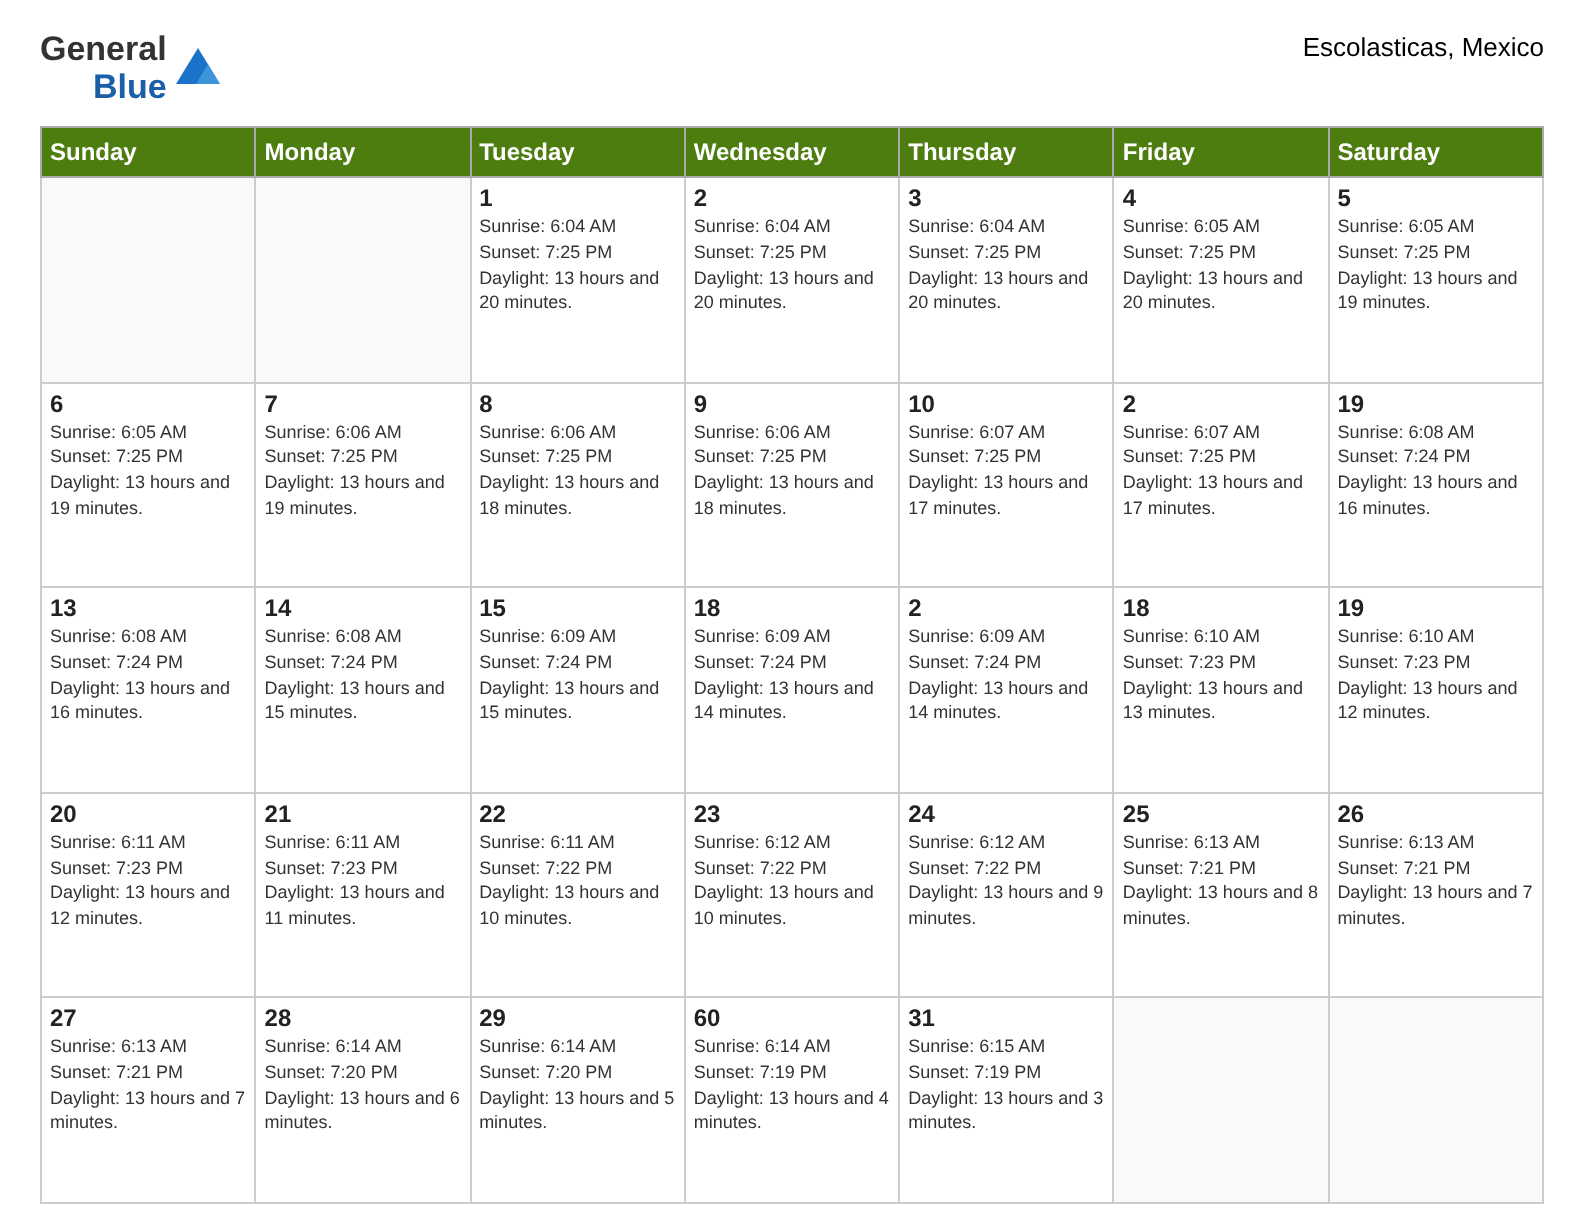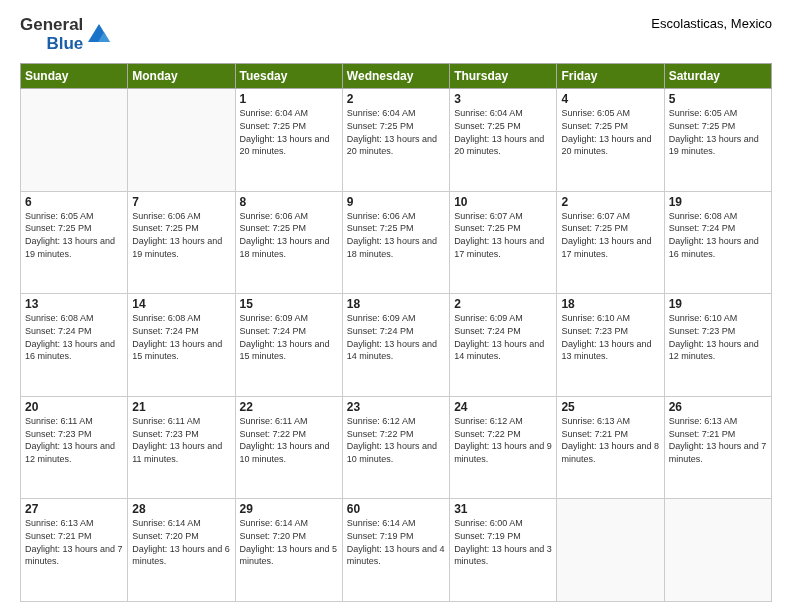--- a/index.html
+++ b/index.html
@@ -290,21 +290,21 @@
 Daylight: 13 hours and 5 minutes.</div>
           </td>
           <td>
             <span class="day-num">60</span>
             <div class="day-info" style="white-space: pre-line;">Sunrise: 6:14 AM
 Sunset: 7:19 PM
 Daylight: 13 hours and 4 minutes.</div>
           </td>
           <td>
             <span class="day-num">31</span>
-            <div class="day-info" style="white-space: pre-line;">Sunrise: 6:00 AM
+            <div class="day-info" style="white-space: pre-line;">Sunrise: 6:15 AM
 Sunset: 7:19 PM
 Daylight: 13 hours and 3 minutes.</div>
           </td>
           <td class="empty-cell"></td>
           <td class="empty-cell"></td>
         </tr>
       </tbody>
   </table>
 </div>
 

